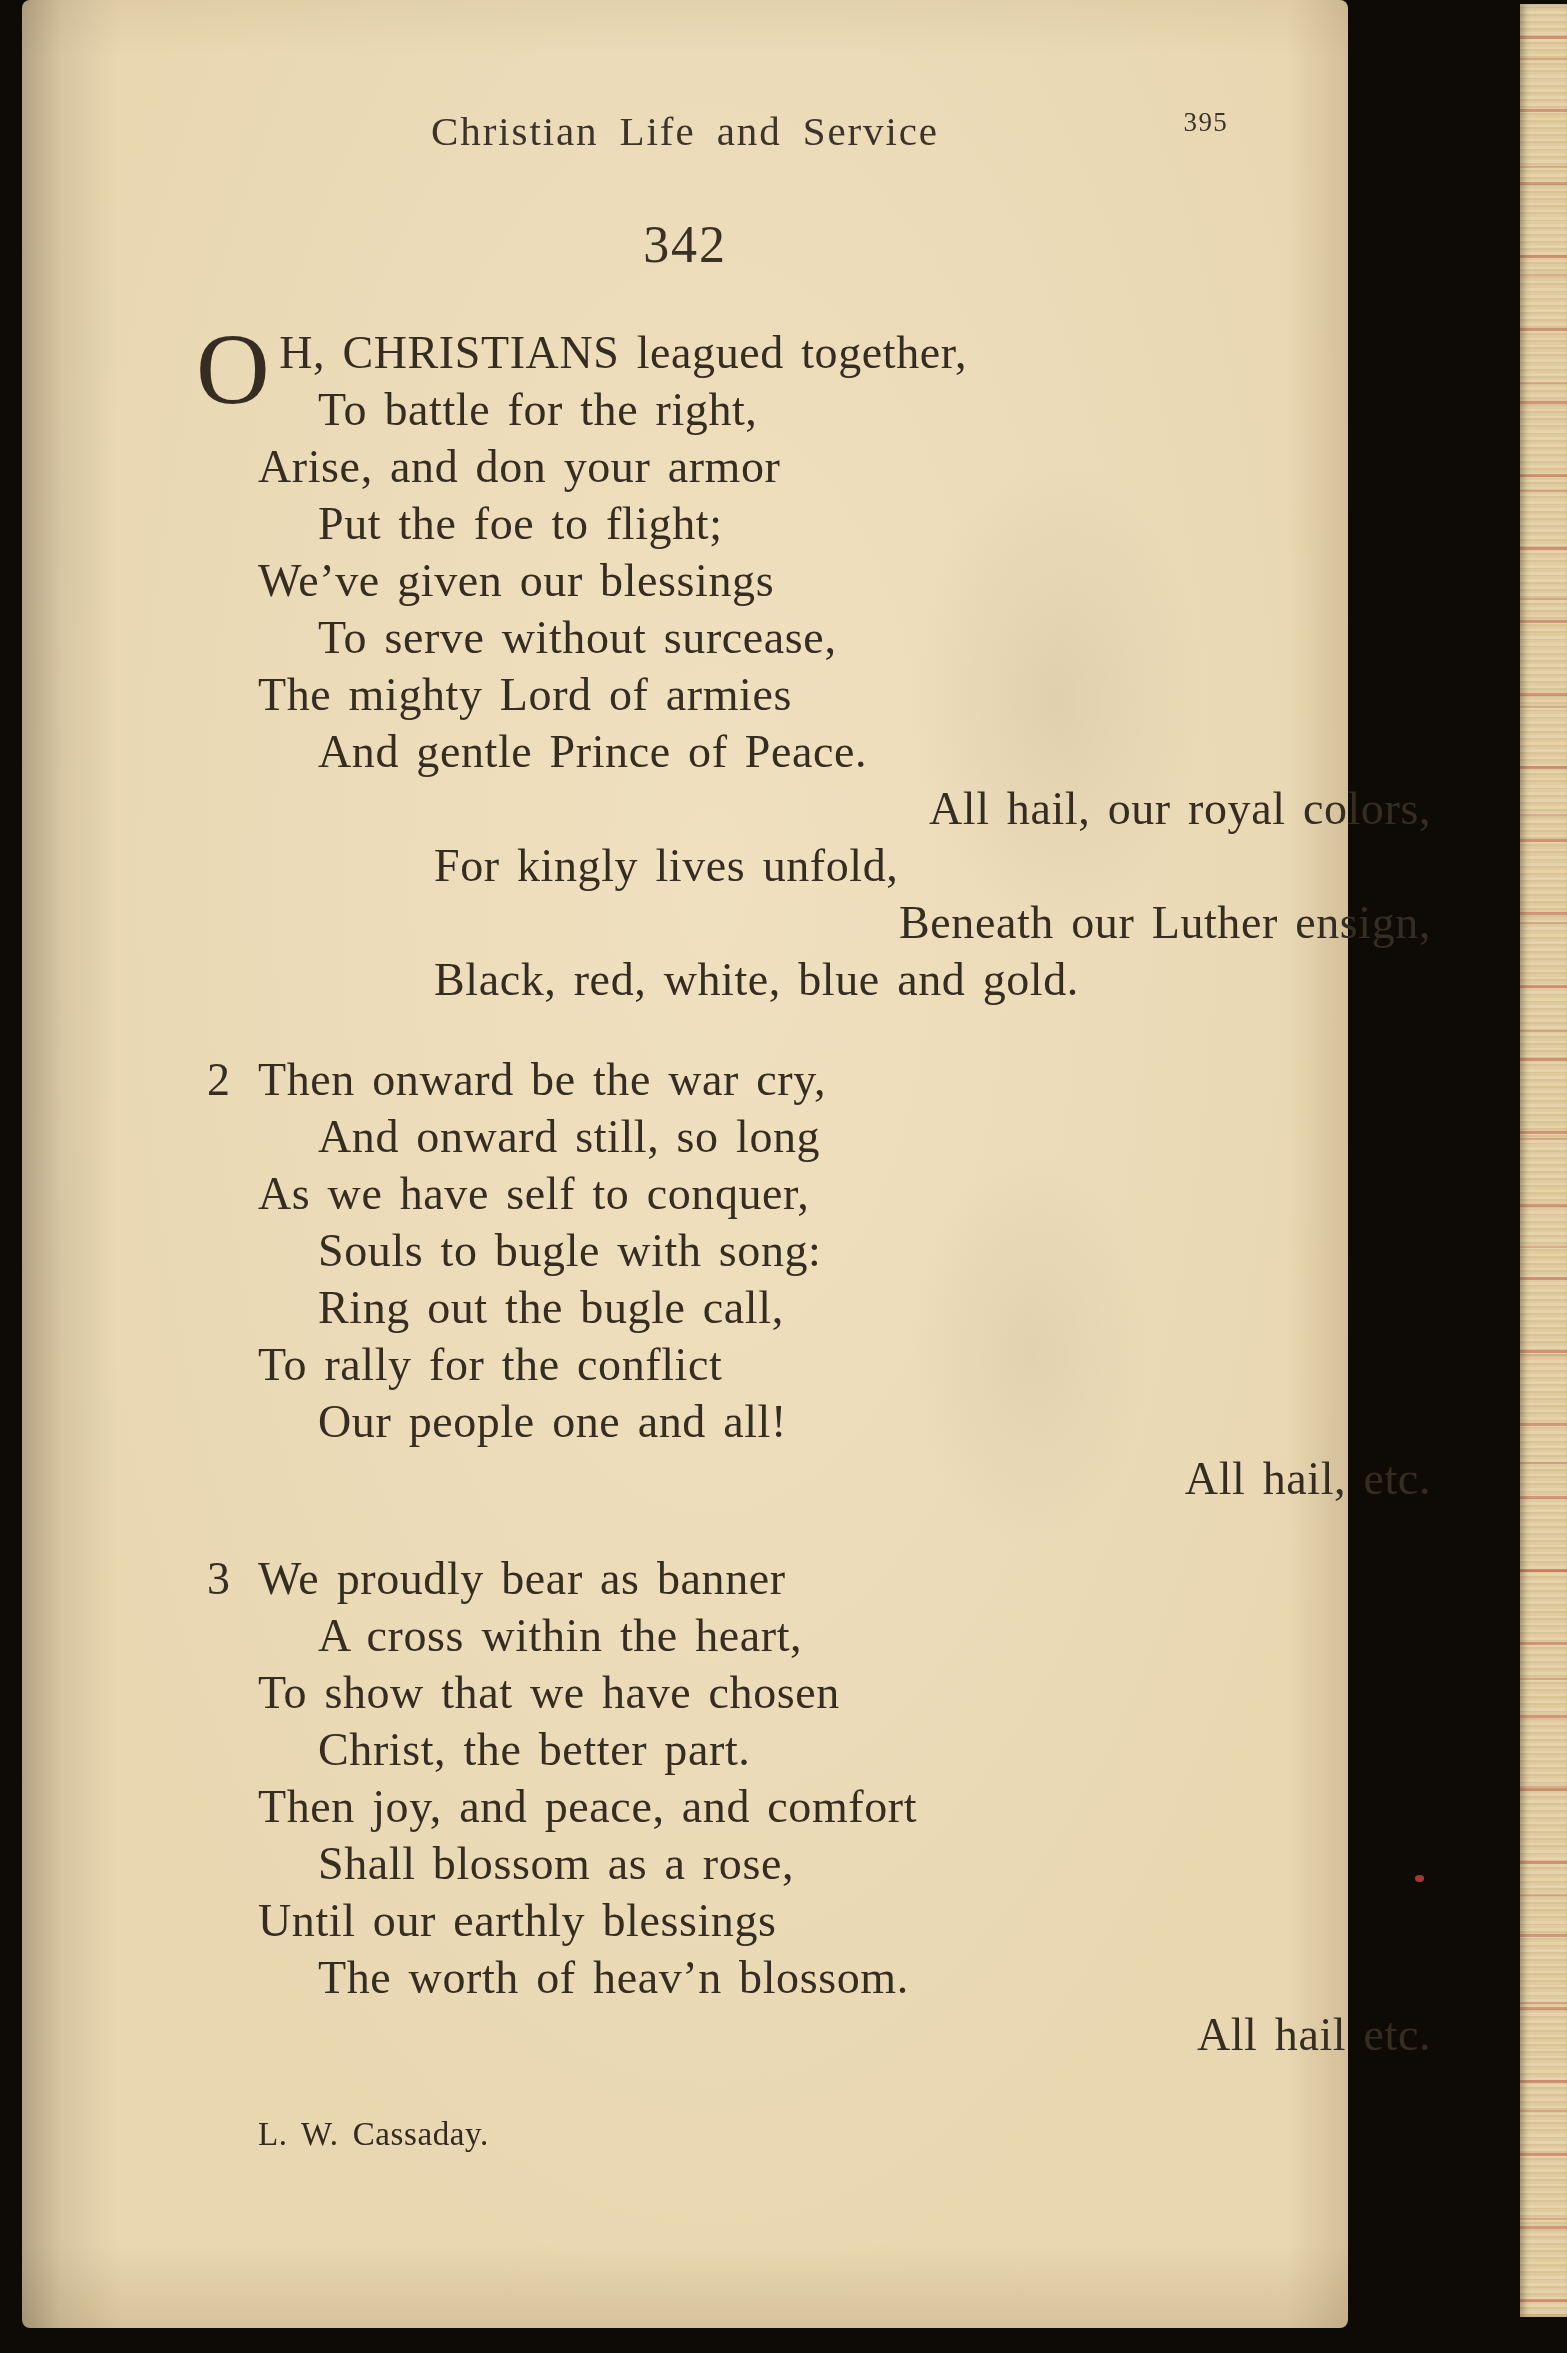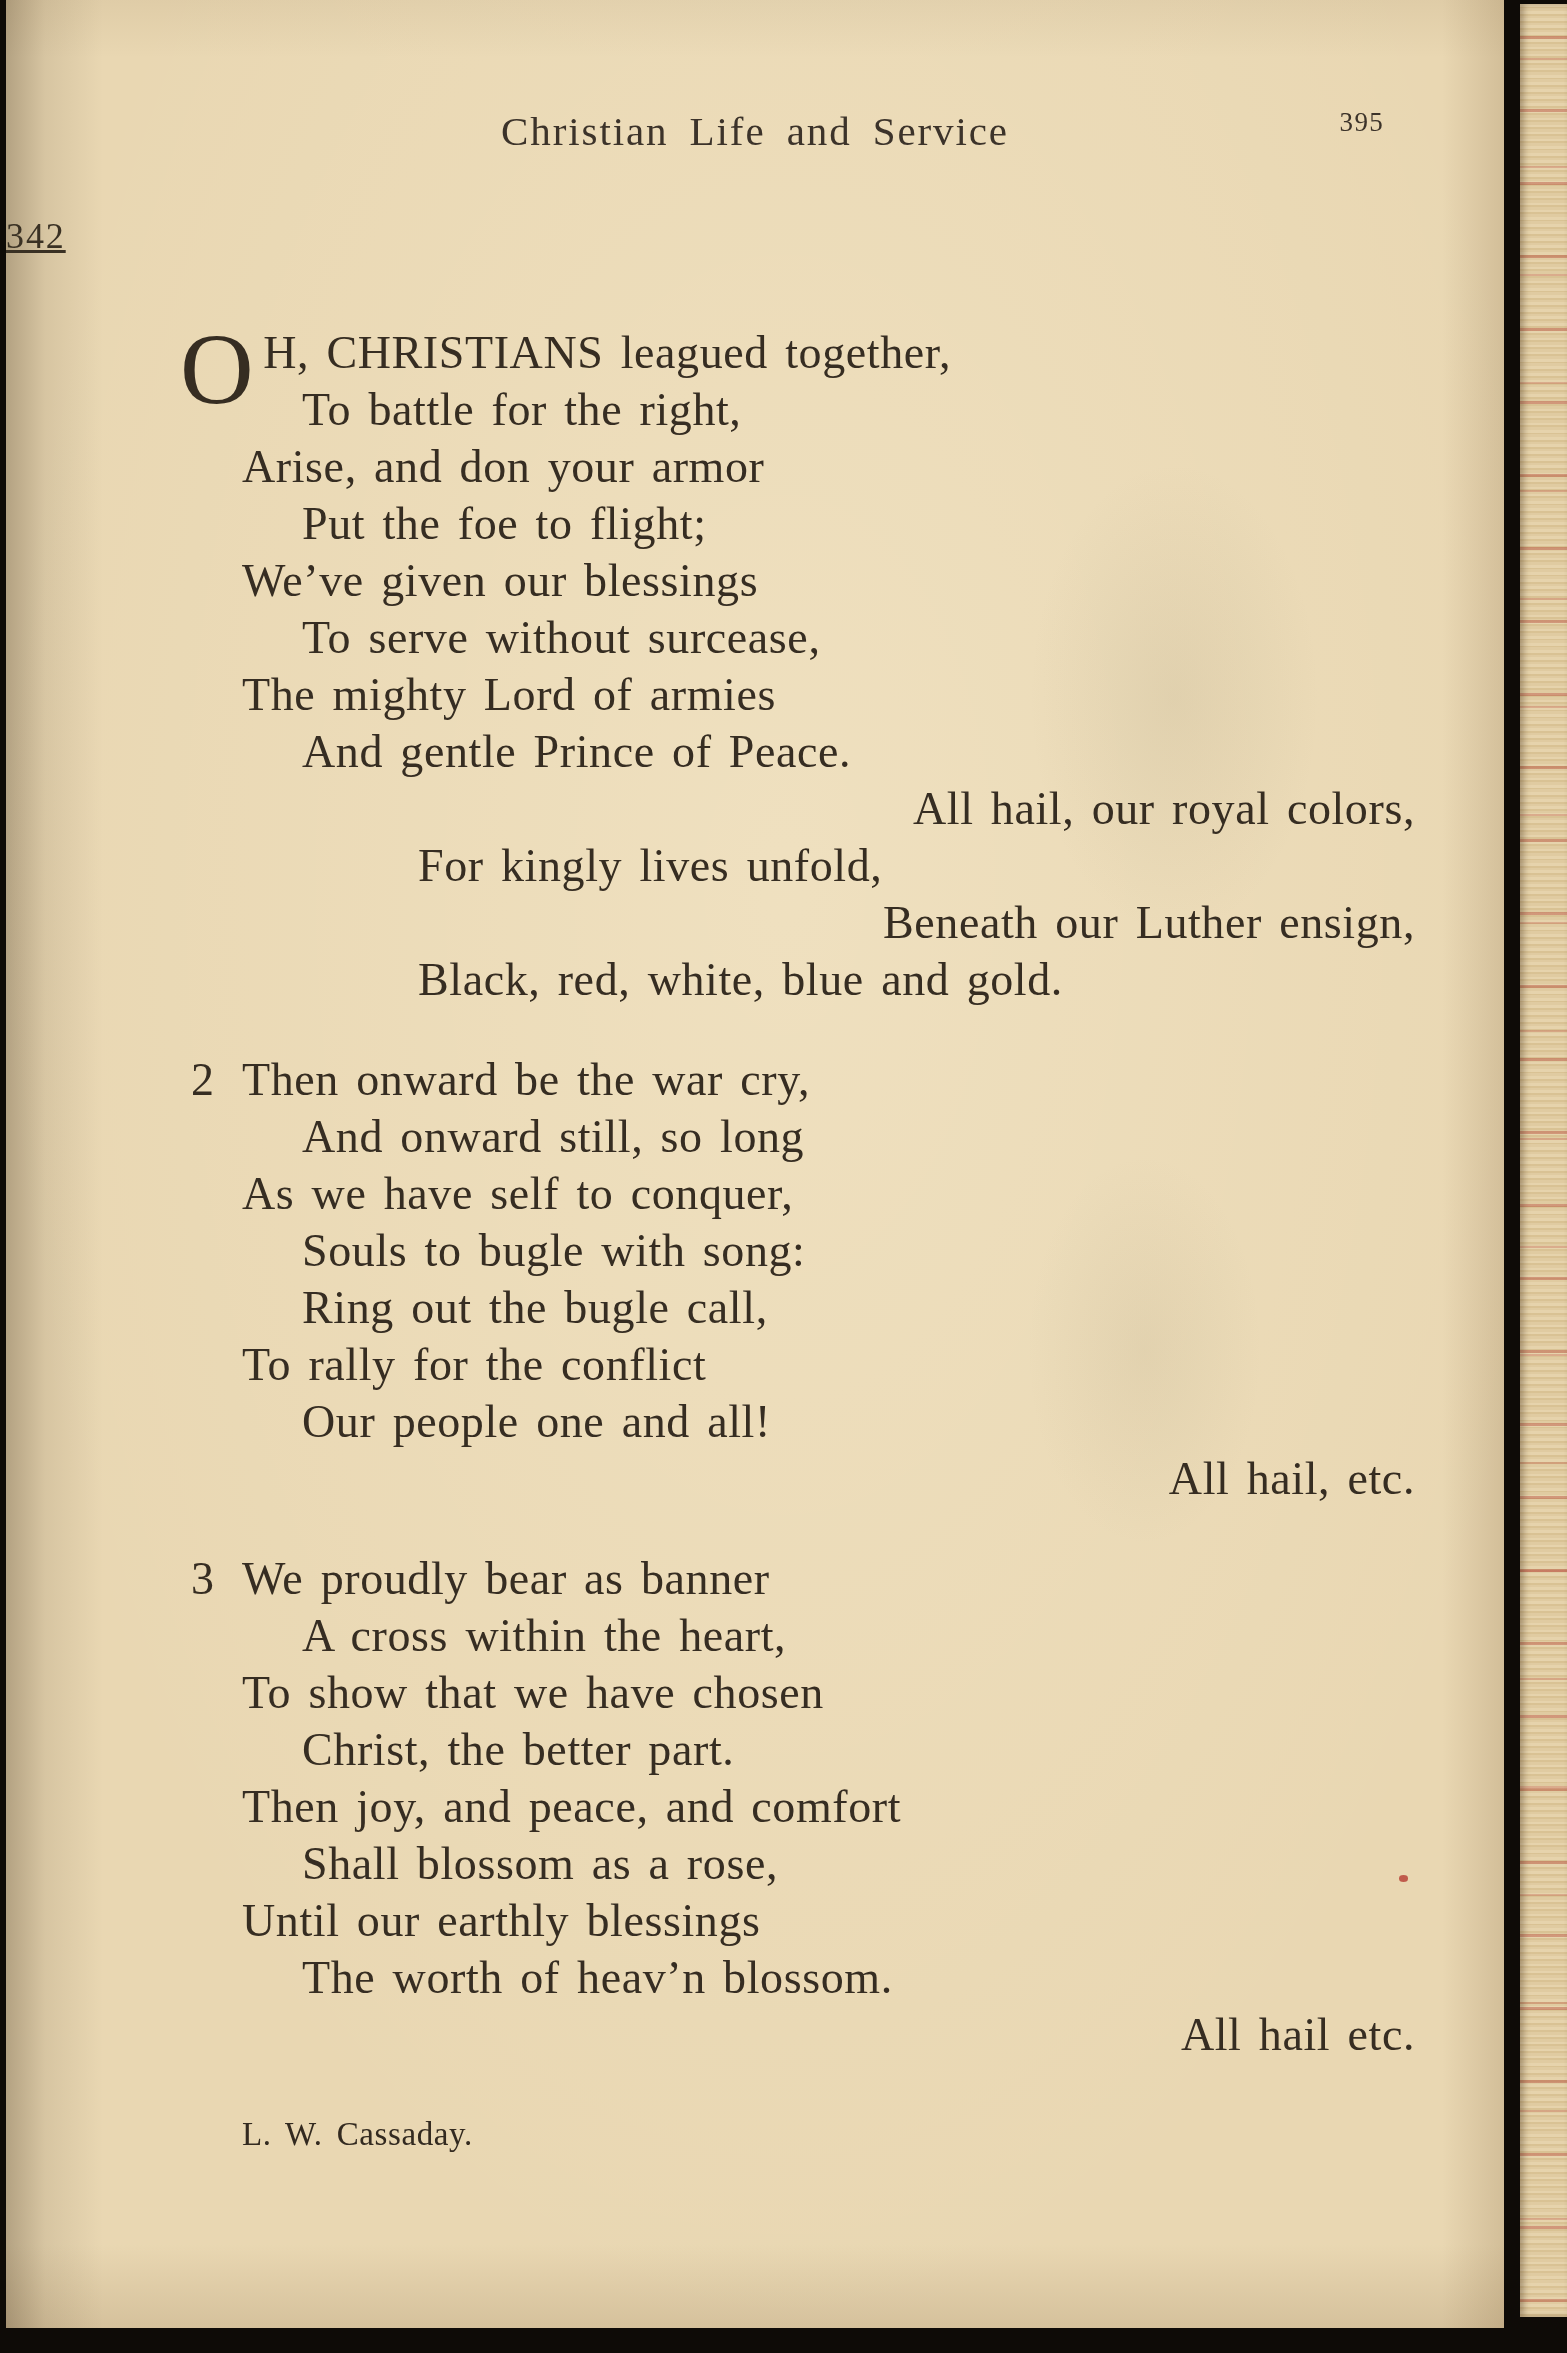--- a/index.html
+++ b/index.html
@@ -6,32 +6,33 @@
   body {
     width:1567px; height:2354px;
     position:relative;
     background:#0e0b07;
     overflow:hidden;
     font-family:"Liberation Serif","DejaVu Serif",serif;
   }
 
   
   .page {
-    position:absolute; left:6px; top:0;
-    width:1498px; height:2328px;
+    position:absolute; left:22px; top:0;
+    width:1326px; height:2328px;
     background:
       radial-gradient(ellipse 207px 337px at 78% 30%, rgba(140,128,96,0.12), transparent 70%),
       radial-gradient(ellipse 168px 279px at 76% 58%, rgba(140,128,96,0.10), transparent 70%),
       radial-gradient(ellipse at 52% 38%, rgba(255,248,226,0.28), transparent 72%),
       linear-gradient(90deg, rgba(55,38,18,0.30) 0px, rgba(55,38,18,0.10) 39px, rgba(55,38,18,0.0) 97px),
       linear-gradient(270deg, rgba(120,90,50,0.20) 0px, rgba(120,90,50,0.0) 62px),
       linear-gradient(0deg, rgba(110,80,40,0.16) 0px, rgba(110,80,40,0.0) 84px),
       linear-gradient(180deg, rgba(110,80,40,0.08) 0px, rgba(110,80,40,0.0) 58px),
       #e9d7b2;
     color:#3a3124;
+    border-radius:8px;
   }
 
   
   .edge-strip {
     position:absolute; left:1520px; top:3.9px;
     width:47px; height:2313px;
     background:
       repeating-linear-gradient(180deg, transparent 0 32px, rgba(178,62,48,0.40) 32px 35px, transparent 35px 73px),
       repeating-linear-gradient(180deg, transparent 0 54px, rgba(190,80,66,0.30) 54px 56px, transparent 56px 108px),
       repeating-linear-gradient(180deg, #e6d3ac 0 2.6px, #d9c294 2.6px 4.5px, #e0cba1 4.5px 7.1px),
@@ -46,21 +47,22 @@
     font-size:41px; letter-spacing:1.9px; word-spacing:9px;
     color:#3c332a;
   }
   .page-num {
     position:absolute; right:120px; top:0;
     font-size:27px; letter-spacing:1.3px; color:#3c332a;
   }
 
   .hymn-number {
     position:absolute; top:215px; left:0; width:100%;
-    font-size:36px; letter-spacing:1.9px; color:#3a3124;text-decoration:underline;
+    text-align:center;
+    font-size:52px; letter-spacing:1.9px; color:#3a3124;
   }
 
   
   .hymn-body {
     position:absolute; top:324px; left:236px; width:1173px;
     font-size:46px; line-height:57px;
     letter-spacing:0.6px; word-spacing:5.2px;
     color:#362d22;
   }
   .verse { position:relative; margin-bottom:43px; }

